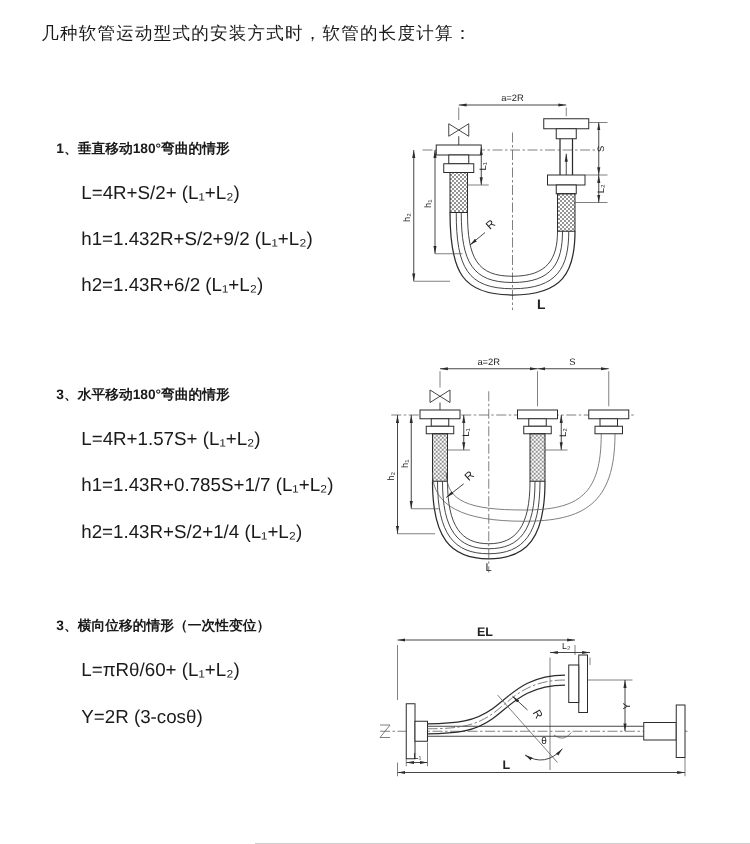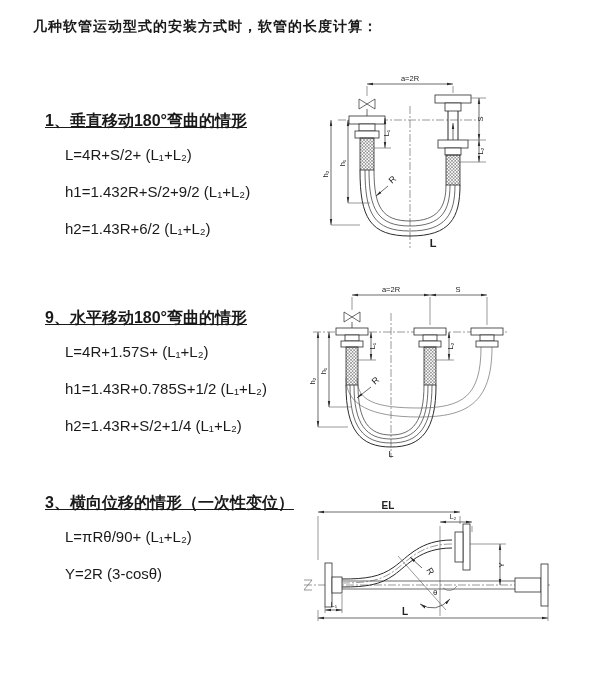--- a/index.html
+++ b/index.html
@@ -2,25 +2,25 @@
 <html><head>
 <meta charset="utf-8">
 <style>
   html,body{margin:0;padding:0;background:#888;}
   .page{
     position:relative;width:600px;height:675px;background:#ffffff;
     font-family:"Liberation Sans","DejaVu Sans",sans-serif;color:#1a1a1a;
     overflow:hidden;margin:0 auto;
   }
   .title{
-    position:absolute;left:33px;top:18px;font-size:14px;font-weight:700;
+    position:absolute;left:33px;top:18px;font-size:14px;font-weight:400;
     letter-spacing:1px;white-space:nowrap;
   }
   .sec{position:absolute;left:45px;}
-  .sec-h{font-size:16px;font-weight:700;height:20px;white-space:nowrap;text-decoration:underline;}
+  .sec-h{font-size:11px;font-weight:700;height:20px;white-space:nowrap;}
   .formulas{padding-left:20px;margin-top:6px;}
   .f{font-size:15px;line-height:26px;white-space:nowrap;margin-top:11px;}
   svg{position:absolute;overflow:visible;}
   svg text{font-family:"Liberation Sans","DejaVu Sans",sans-serif;fill:#222;}
   .ln{stroke:#2b2b2b;stroke-width:0.7;fill:none;}
   .ln2{stroke:#2b2b2b;stroke-width:1;fill:none;}
   .thin{stroke:#555;stroke-width:0.6;fill:none;}
   .cl{stroke:#555;stroke-width:0.6;fill:none;stroke-dasharray:8 2 2 2;}
   .part{stroke:#2b2b2b;stroke-width:0.8;fill:#fff;}
   .dimtxt{font-size:7.5px;}
@@ -36,32 +36,32 @@
   <section class="sec" style="top:111px">
     <div class="sec-h">1、垂直移动180°弯曲的情形</div>
     <div class="formulas">
       <div class="f">L=4R+S/2+ (L₁+L₂)</div>
       <div class="f">h1=1.432R+S/2+9/2 (L₁+L₂)</div>
       <div class="f">h2=1.43R+6/2 (L₁+L₂)</div>
     </div>
   </section>
 
   <section class="sec" style="top:308px">
-    <div class="sec-h">9、水平移动180°弯曲的情形</div>
+    <div class="sec-h">3、水平移动180°弯曲的情形</div>
     <div class="formulas">
       <div class="f">L=4R+1.57S+ (L₁+L₂)</div>
-      <div class="f">h1=1.43R+0.785S+1/2 (L₁+L₂)</div>
+      <div class="f">h1=1.43R+0.785S+1/7 (L₁+L₂)</div>
       <div class="f">h2=1.43R+S/2+1/4 (L₁+L₂)</div>
     </div>
   </section>
 
   <section class="sec" style="top:493px">
     <div class="sec-h">3、横向位移的情形（一次性变位）</div>
     <div class="formulas">
-      <div class="f">L=πRθ/90+ (L₁+L₂)</div>
+      <div class="f">L=πRθ/60+ (L₁+L₂)</div>
       <div class="f">Y=2R (3-cosθ)</div>
     </div>
   </section>
 
   <svg style="left:308px;top:68px" width="250" height="185" viewBox="0 0 250 185">
     <defs>
       <marker id="ar1" viewBox="0 0 10 10" refX="10" refY="5" markerWidth="9" markerHeight="9" orient="auto-start-reverse">
           <path d="M0,3 L10,5 L0,7 Z" fill="#2b2b2b"></path>
         </marker>
       <pattern id="bp1" width="3.2" height="3.2" patternUnits="userSpaceOnUse">

